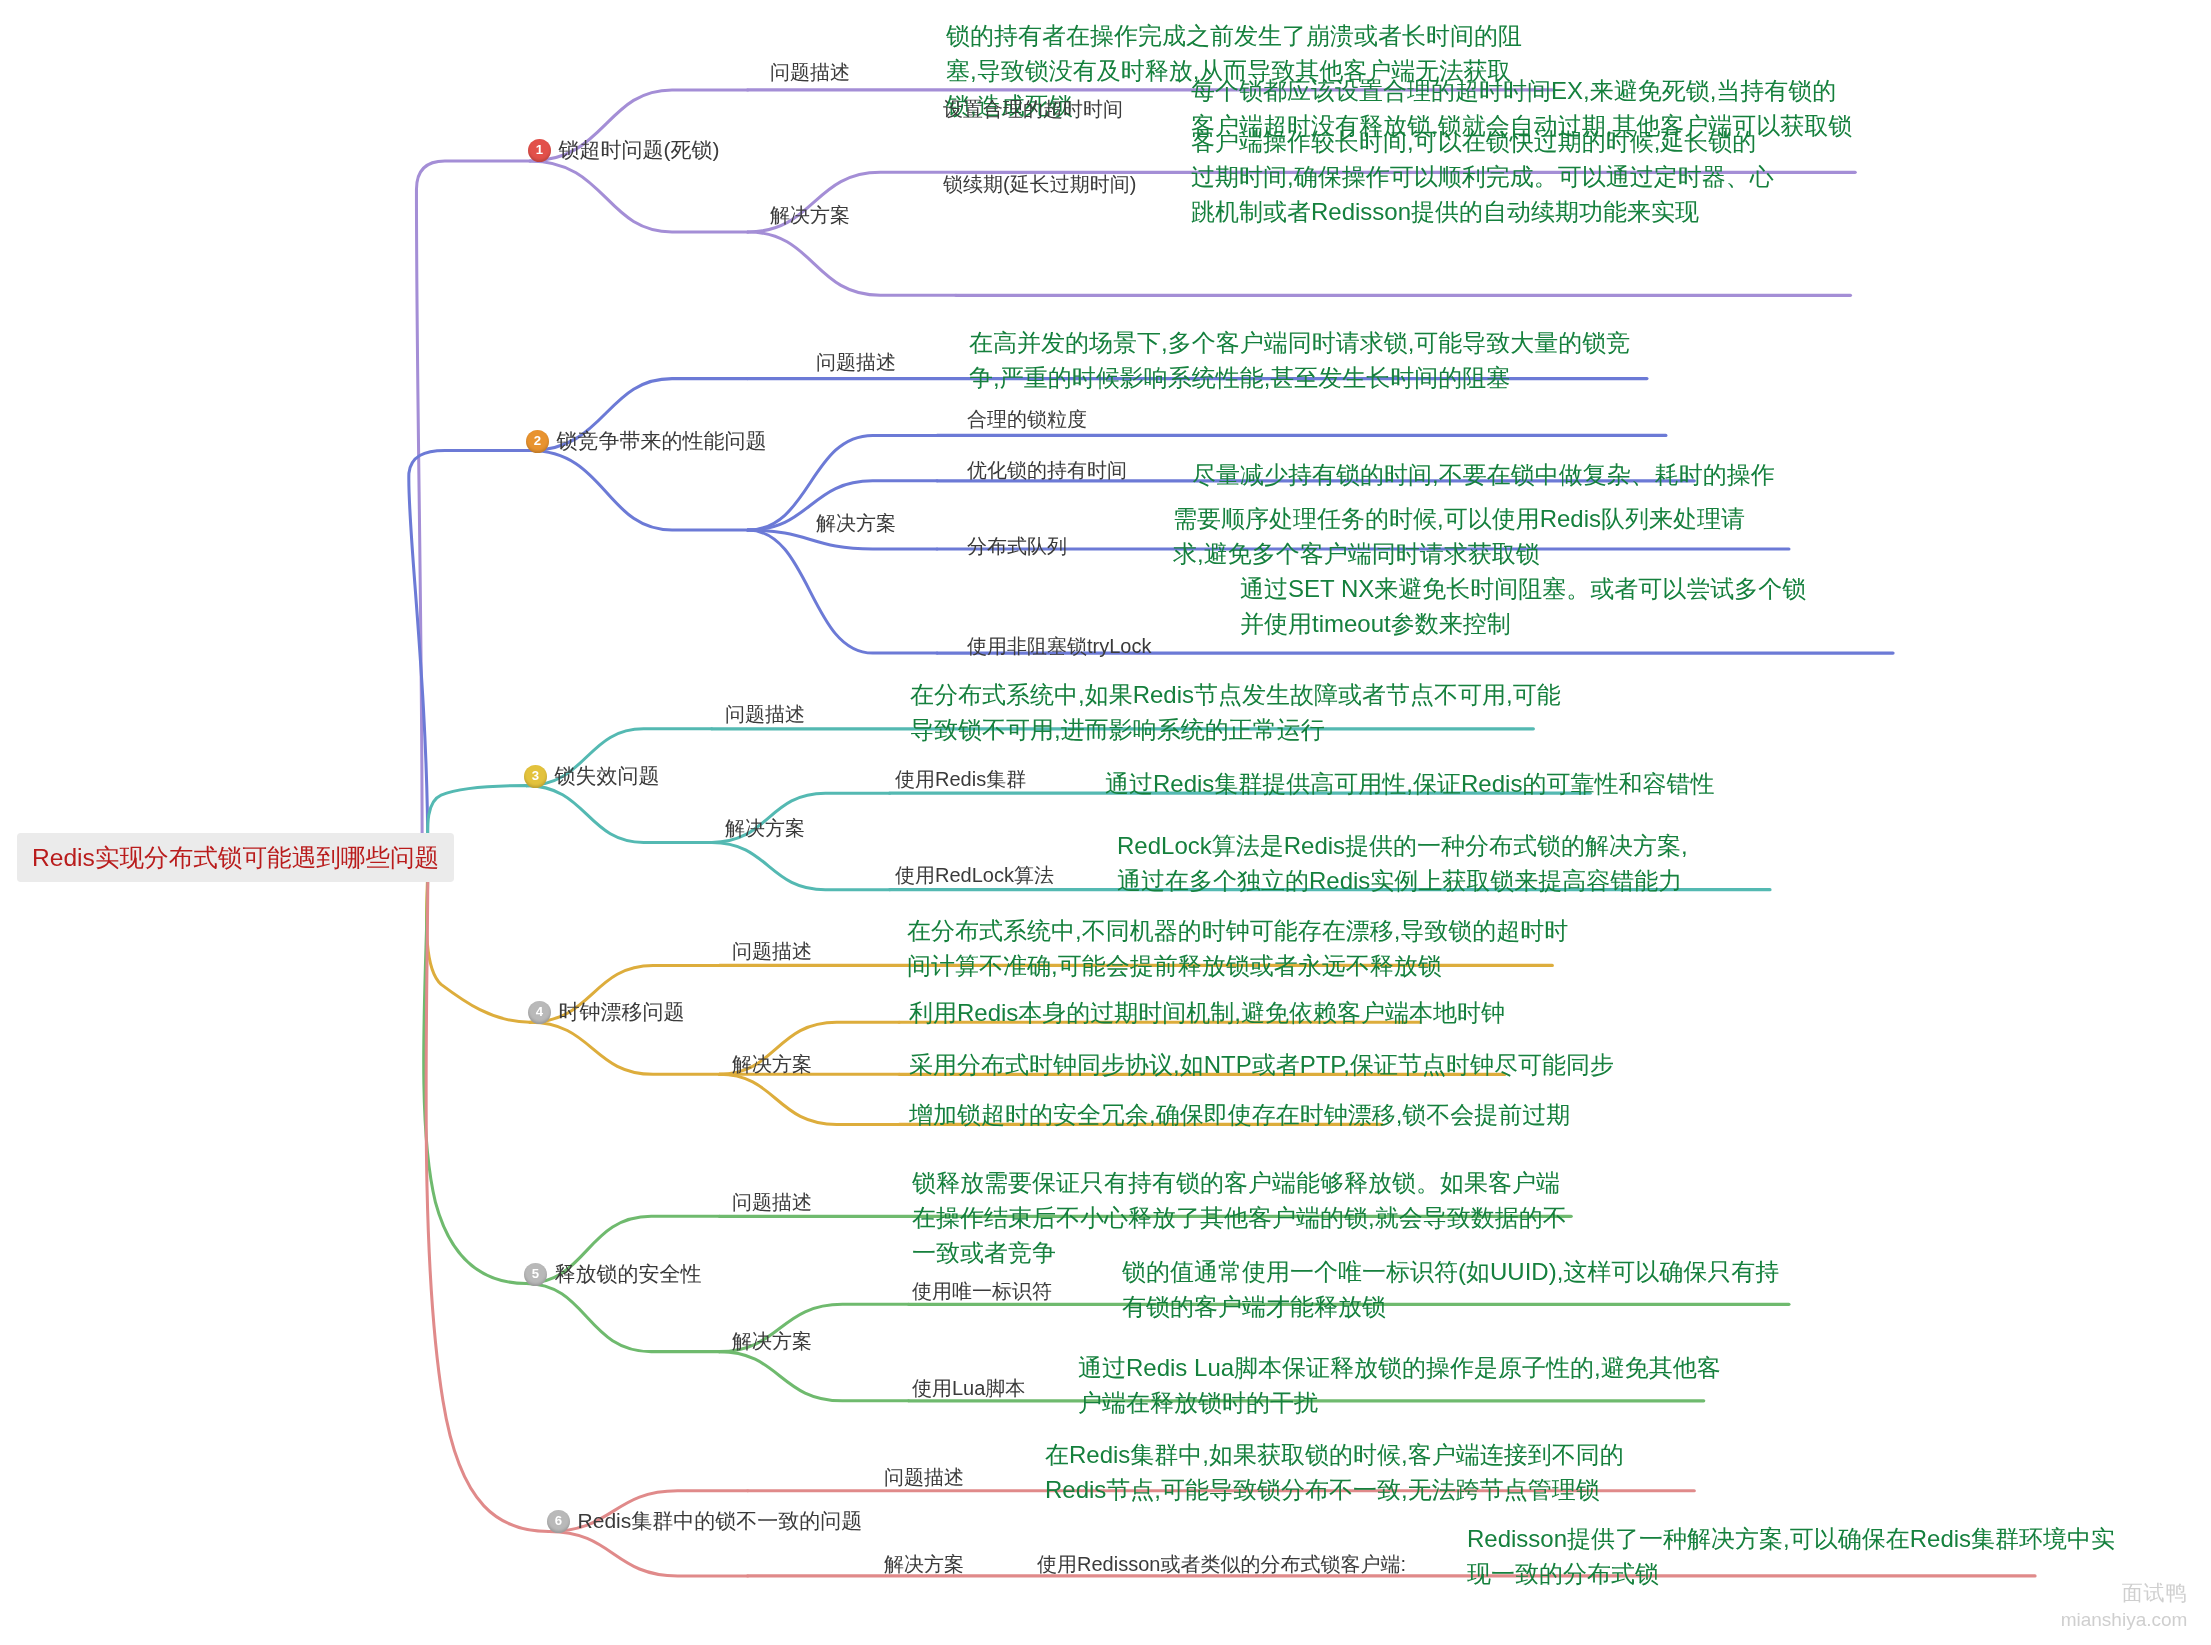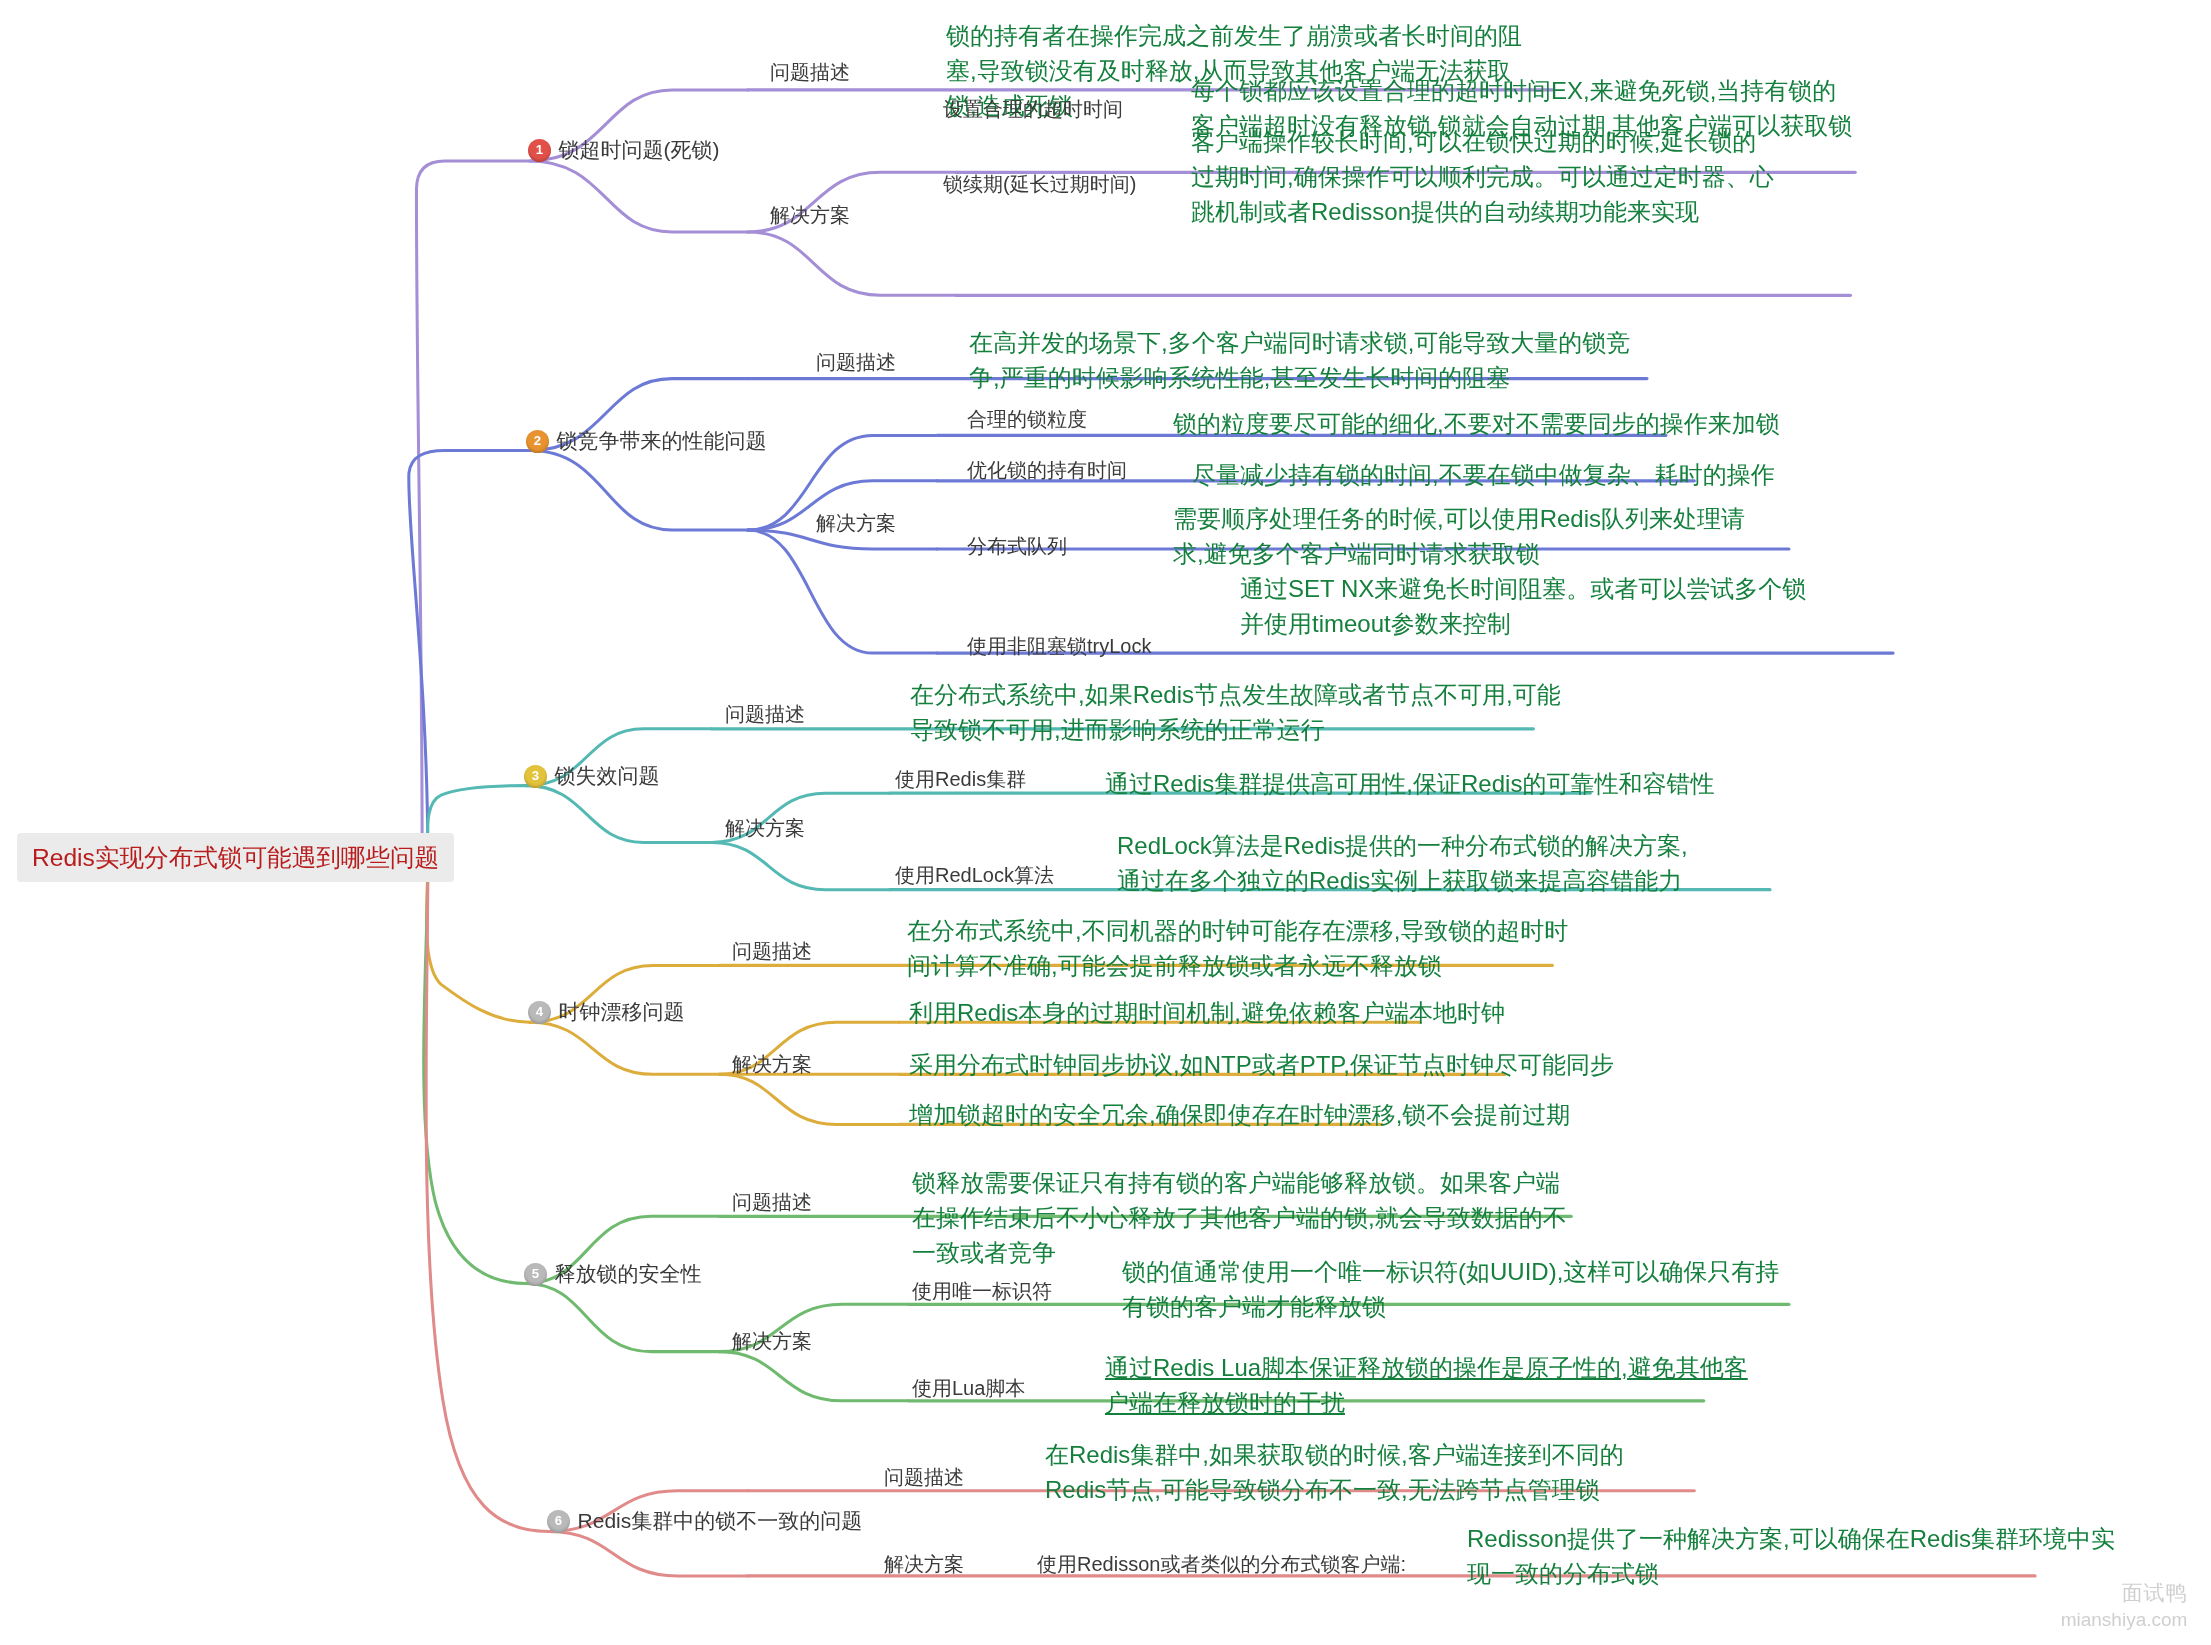--- a/index.html
+++ b/index.html
@@ -166,21 +166,20 @@
     <span class="badge" style="background:#e8932f;">2</span>
     <span>锁竞争带来的性能问题</span>
   </div>
 
   <div class="node sub" style="left:816px;top:350px;">问题描述</div>
   <div class="node leaf w5" style="left:969px;top:326px;">在高并发的场景下,多个客户端同时请求锁,可能导致大量的锁竞争,严重的时候影响系统性能,甚至发生长时间的阻塞</div>
 
   <div class="node sub" style="left:816px;top:511px;">解决方案</div>
 
   <div class="node sub" style="left:967px;top:407px;">合理的锁粒度</div>
-  <div class="node leaf nowrap" style="left:1173px;top:407px;">锁的粒度要尽可能的细化,不要对不需要同步的操作来加锁</div>
 
   <div class="node sub" style="left:967px;top:458px;">优化锁的持有时间</div>
   <div class="node leaf nowrap" style="left:1192px;top:458px;">尽量减少持有锁的时间,不要在锁中做复杂、耗时的操作</div>
 
   <div class="node sub" style="left:967px;top:534px;">分布式队列</div>
   <div class="node leaf w4" style="left:1173px;top:502px;">需要顺序处理任务的时候,可以使用Redis队列来处理请求,避免多个客户端同时请求获取锁</div>
 
   <div class="node sub" style="left:967px;top:634px;">使用非阻塞锁tryLock</div>
   <div class="node leaf w4" style="left:1240px;top:572px;">通过SET NX来避免长时间阻塞。或者可以尝试多个锁并使用timeout参数来控制</div>
 
@@ -221,21 +220,21 @@
 
   <div class="node sub" style="left:732px;top:1190px;">问题描述</div>
   <div class="node leaf w5" style="left:912px;top:1166px;">锁释放需要保证只有持有锁的客户端能够释放锁。如果客户端在操作结束后不小心释放了其他客户端的锁,就会导致数据的不一致或者竞争</div>
 
   <div class="node sub" style="left:732px;top:1329px;">解决方案</div>
 
   <div class="node sub" style="left:912px;top:1279px;">使用唯一标识符</div>
   <div class="node leaf w5" style="left:1122px;top:1255px;">锁的值通常使用一个唯一标识符(如UUID),这样可以确保只有持有锁的客户端才能释放锁</div>
 
   <div class="node sub" style="left:912px;top:1376px;">使用Lua脚本</div>
-  <div class="node leaf w5" style="left:1105px;top:1351px;text-decoration:underline;">通过Redis Lua脚本保证释放锁的操作是原子性的,避免其他客户端在释放锁时的干扰</div>
+  <div class="node leaf w5" style="left:1078px;top:1351px;">通过Redis Lua脚本保证释放锁的操作是原子性的,避免其他客户端在释放锁时的干扰</div>
 
   <div class="node topic" style="left:547px;top:1508px;">
     <span class="badge" style="background:#b9b9b9;">6</span>
     <span>Redis集群中的锁不一致的问题</span>
   </div>
 
   <div class="node sub" style="left:884px;top:1465px;">问题描述</div>
   <div class="node leaf w4" style="left:1045px;top:1438px;">在Redis集群中,如果获取锁的时候,客户端连接到不同的Redis节点,可能导致锁分布不一致,无法跨节点管理锁</div>
 
   <div class="node sub" style="left:884px;top:1552px;">解决方案</div>

